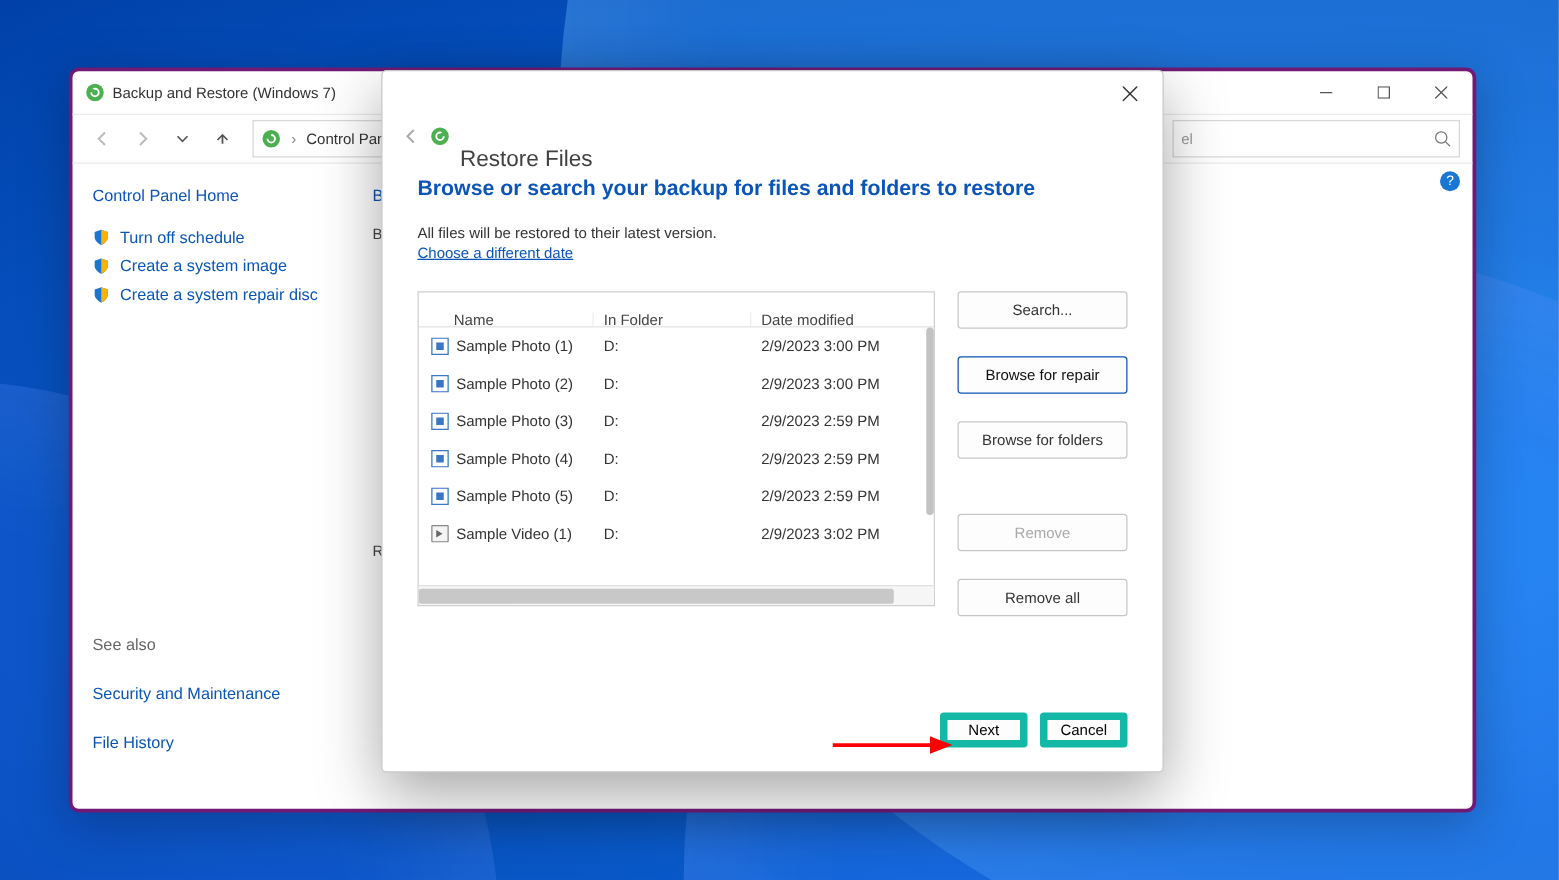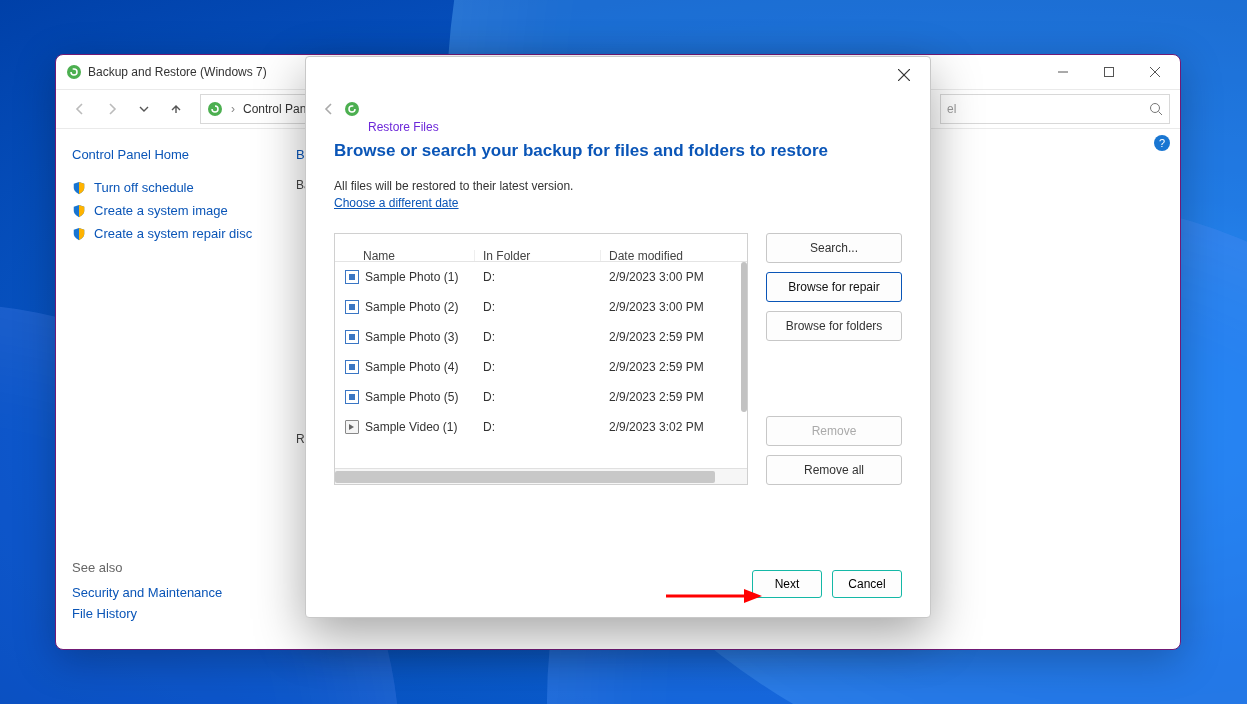--- a/index.html
+++ b/index.html
@@ -13,57 +13,57 @@
     position:absolute; border-radius:50%;
     background: rgba(72,170,255,0.35);
     box-shadow: 0 0 120px 40px rgba(255,255,255,0.08) inset;
   }
   .wave1 { width:1400px; height:1400px; right:-600px; top:-600px; transform: rotate(15deg); }
   .wave2 { width:1000px; height:1000px; right:-300px; top:200px; background: rgba(40,120,240,0.4);}
   .wave3 { width:900px; height:900px; left:-500px; bottom:-500px; background: rgba(30,100,230,0.3);}
   
   .cp-window {
     position:absolute; left:55px; top:54px; width:1126px; height:596px;
-    background:#fff; border:1px solid #701a75; border-radius:8px;
+    background:#fff; border:3px solid #701a75; border-radius:8px;
     box-shadow:0 10px 40px rgba(0,0,0,0.25);
     display:flex; flex-direction:column;
   }
   .cp-titlebar { height:34px; display:flex; align-items:center; padding:0 2px 0 10px; }
   .cp-titlebar .title { font-size:12px; color:#333; flex:1; display:flex; align-items:center; gap:6px;}
   .win-buttons { display:flex; }
   .win-btn { width:46px; height:34px; display:flex; align-items:center; justify-content:center; color:#555;}
   .cp-nav { height:40px; border-top:1px solid #eaeaea; border-bottom:1px solid #eaeaea; display:flex; align-items:center; padding:0 10px; gap:4px;}
   .nav-arrow { width:28px; height:28px; display:flex; align-items:center; justify-content:center; color:#666; border-radius:4px;}
   .nav-arrow.disabled { color:#bbb; }
   .breadcrumb { margin-left:6px; flex:1; height:30px; border:1px solid #d8d8d8; display:flex; align-items:center; padding:0 6px; font-size:12px; color:#333; gap:4px;}
   .crumb-sep { margin:0 4px; color:#888;}
   .search { width:230px; height:30px; border:1px solid #d8d8d8; margin-left:8px; display:flex; align-items:center; justify-content:space-between; padding:0 6px; font-size:12px; color:#999;}
   .cp-body { flex:1; display:flex; position:relative;}
   .sidebar { width:216px; padding:18px 16px; font-size:13px; }
   .sidebar .home { color:#0a55b7; margin-bottom:18px;}
   .side-link { display:flex; align-items:center; gap:8px; color:#0a55b7; margin:8px 0;}
   .shield { width:14px; height:14px; }
   .see-also { position:absolute; left:16px; bottom:22px; font-size:13px;}
   .see-also .hdr{ color:#666; margin-bottom:10px; }
-  .see-also .lnk{ color:#0a55b7; margin:6px 0;}
+  .see-also .lnk{ color:#0a55b7; margin:24px 0;}
   .content { flex:1; padding:18px 24px; font-size:13px; color:#222; }
   .content .section-title { color:#0a55b7; font-size:13px; margin-bottom:10px;}
   .help-badge { position:absolute; right:10px; top:6px; width:16px; height:16px; border-radius:50%; background:#1976d2; color:#fff; font-size:11px; display:flex; align-items:center; justify-content:center;}
   
   .dialog {
     position:absolute; left:305px; top:56px; width:626px; height:562px;
     background:#fff; border:1px solid #c8c8c8; border-radius:4px;
     box-shadow:0 18px 50px rgba(0,0,0,0.35);
     display:flex; flex-direction:column;
   }
   .dlg-titlebar { height:36px; display:flex; align-items:center; justify-content:flex-end; padding-right:6px;}
   .dlg-close { width:40px; height:32px; display:flex; align-items:center; justify-content:center; color:#333;}
   .dlg-header { height:32px; display:flex; align-items:center; gap:8px; padding:0 16px;}
   .dlg-header .back { color:#aaa; }
-  .dlg-header .label{ font-size:12px; color:#6d28d9;margin-top:36px;}
+  .dlg-header .label{ font-size:18px; color:#404040;margin-top:36px;}
   .dlg-main { flex:1; padding:6px 28px 0 28px; }
   .dlg-heading { color:#0a55b7; font-size:17px; font-weight:700; margin:10px 0 18px 0;}
   .dlg-sub { font-size:12px; color:#333; }
   .dlg-link { font-size:12px; color:#0a55b7; text-decoration:underline; margin-top:2px; display:inline-block;}
   .dlg-columns { display:flex; gap:18px; margin-top:22px;}
   .file-pane { width:414px; height:252px; border:1px solid #d0d0d0; position:relative; display:flex; flex-direction:column;}
   .file-header { height:28px; display:flex; border-bottom:1px solid #e4e4e4; font-size:12px; color:#444;}
   .file-header div { display:flex; align-items:center; padding:0 8px; border-right:1px solid #eee;margin-top:16px;}
   .col-name { width:140px;}
   .col-folder { width:126px;}
@@ -74,31 +74,31 @@
   .file-row .c2 { width:126px; padding-left:8px;}
   .file-row .c3 { flex:1; padding-left:8px;}
   .ficon { width:14px; height:14px; border:1px solid #3a76c4; display:flex; align-items:center; justify-content:center;}
   .ficon span{ width:6px; height:6px; background:#3a76c4;}
   .vicon { width:14px; height:14px; border:1px solid #888; border-radius:1px; position:relative; background:#f4f4f4;}
   .vicon::after{content:""; position:absolute; left:3px; top:3px; width:0;height:0; border-left:5px solid #666; border-top:3px solid transparent; border-bottom:3px solid transparent;}
   .hscroll { height:16px; border-top:1px solid #e0e0e0; background:#f6f6f6; position:relative;}
   .hscroll .thumb{ position:absolute; left:0; top:2px; height:12px; width:380px; background:#c8c8c8; border-radius:2px;}
   .vscroll { position:absolute; right:0; top:28px; bottom:16px; width:6px;}
   .vscroll .thumb{ position:absolute; top:0; left:0; width:6px; height:150px; background:#c2c2c2; border-radius:3px;}
-  .btn-col { flex:1; display:flex; flex-direction:column; gap:9px;text-align:right;}
+  .btn-col { flex:1; display:flex; flex-direction:column; gap:22px;text-align:right;}
   .dlg-btn {
     height:30px; border:1px solid #c7c7c7; background:#fdfdfd; border-radius:3px;
     font-size:12px; color:#333; display:flex; align-items:center; justify-content:center;
     cursor:default;
   }
   .dlg-btn.primary { border-color:#0a55b7; color:#111;}
   .dlg-btn.disabled { color:#aaa;}
   .spacer { flex:1; }
   .dlg-footer { height:52px; border-top:0; display:flex; align-items:center; justify-content:flex-end; gap:10px; padding:0 28px 14px 0;}
-  .foot-btn { width:70px; height:28px; border:1px solid #14b8a6; border-radius:3px; font-size:12px; display:flex; align-items:center; justify-content:center; background:#fdfdfd;}
+  .foot-btn { width:70px; height:28px; border:6px solid #14b8a6; border-radius:3px; font-size:12px; display:flex; align-items:center; justify-content:center; background:#fdfdfd;}
   
   .arrow-annot { position:absolute; left:666px; top:586px; width:100px; height:20px; pointer-events:none;}
   svg { display:block; }
 </style>
 </head>
 <body>
 
 <div class="wave wave1"></div>
 <div class="wave wave2"></div>
 <div class="wave wave3"></div>

